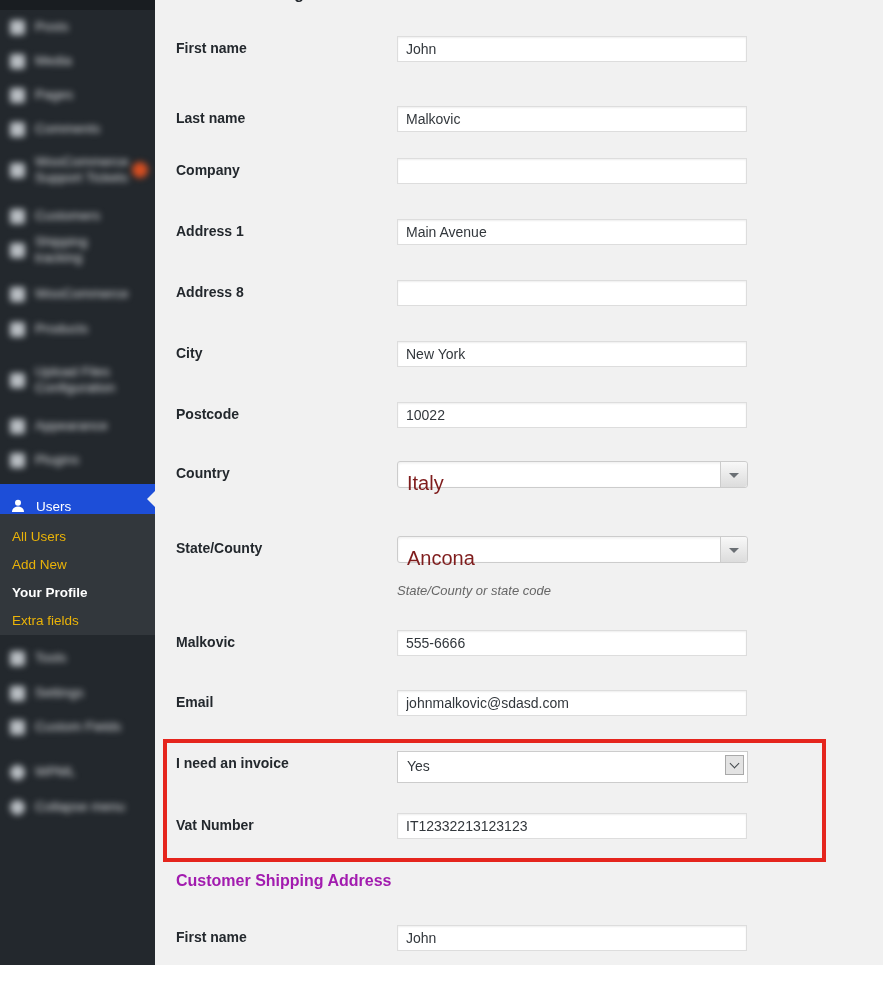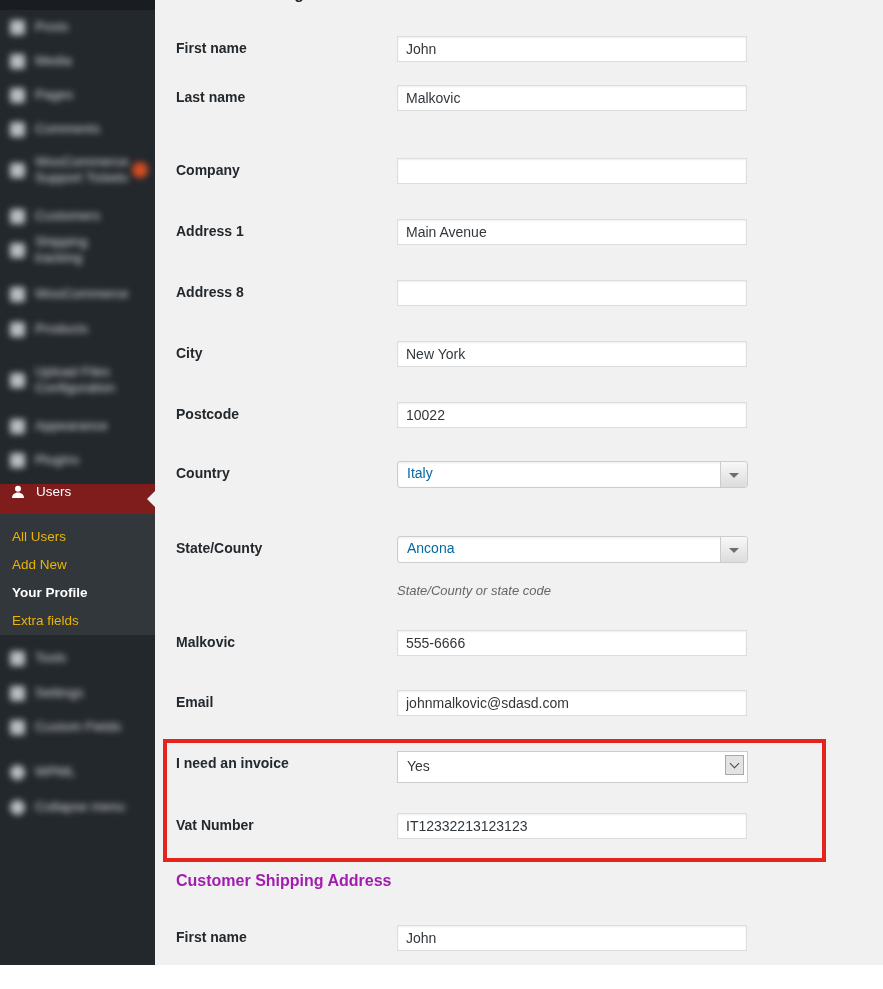--- a/index.html
+++ b/index.html
@@ -10,22 +10,22 @@
   .sidebar{position:absolute;left:0;top:0;width:155px;height:965px;background:#23282d;}
   .top-strip{position:absolute;left:0;top:0;width:155px;height:10px;background:#191d21;}
   .menu-item{position:absolute;left:0;width:155px;display:flex;align-items:center;
              padding-left:10px;box-sizing:border-box;color:#dcdee1;font-size:13.5px;cursor:pointer;}
   .menu-item .label{margin-left:10px;line-height:16px;max-width:100px;}
   .blurred{filter:blur(3px);}
   .icon-blob{width:15px;height:15px;background:#b9bec3;border-radius:3px;flex:0 0 15px;}
   .icon-round{border-radius:50%;}
   .menu-badge{position:absolute;right:7px;top:50%;margin-top:-8px;width:16px;height:16px;
               border-radius:50%;background:#d54e21;}
-  .users-item{position:absolute;top:484px;left:0;width:155px;height:30px;background:#7f1d1d;
-              color:#fff;display:flex;align-items:flex-start;padding-left:10px;box-sizing:border-box;
+  .users-item{position:absolute;top:484px;left:0;width:155px;height:30px;background:#1d4ed8;
+              color:#fff;display:flex;align-items:flex-end;padding-left:10px;box-sizing:border-box;
               font-size:13.5px;cursor:pointer;}
   .users-item .label{margin-left:10px;}
   .users-arrow{position:absolute;right:0;top:7px;width:0;height:0;
                border:8px solid transparent;border-right:8px solid #f1f1f1;border-left:none;}
   .submenu{position:absolute;top:514px;left:0;width:155px;height:121px;background:#32373c;
            padding-top:9px;box-sizing:border-box;}
   .submenu-item{height:28px;line-height:28px;padding-left:12px;font-size:13.5px;color:#eab308;cursor:pointer;}
   .submenu-item.active{color:#fff;font-weight:700;}
 
   
@@ -33,21 +33,21 @@
   .billing-heading{position:absolute;left:21px;top:-15px;font-size:16px;font-weight:700;color:#23282d;}
   .shipping-heading{position:absolute;left:21px;top:872px;font-size:16px;font-weight:700;color:#a21caf;}
   .form-row{position:absolute;left:0;width:728px;height:30px;}
   .field-label{position:absolute;left:21px;top:4px;font-size:14px;font-weight:600;color:#23282d;}
   .wp-input{position:absolute;left:242px;top:0;width:350px;height:26px;box-sizing:border-box;
             border:1px solid #ddd;background:#fff;color:#32373c;font:14px "Liberation Sans",sans-serif;
             padding:0 8px;box-shadow:inset 0 1px 2px rgba(0,0,0,.07);outline:none;border-radius:0;}
   .sel2{position:absolute;left:242px;top:0;width:351px;height:27px;box-sizing:border-box;
         border:1px solid #ccc;border-radius:3px;background:#fff;cursor:pointer;
         box-shadow:inset 0 1px 3px rgba(0,0,0,.08);}
-  .sel2-text{position:absolute;left:9px;top:3px;font-size:14px;color:#0369a1;}
+  .sel2-text{position:absolute;left:9px;top:10px;font-size:20px;color:#7f1d1d;}
   .sel2-btn{position:absolute;right:0;top:0;width:27px;height:100%;box-sizing:border-box;
             background:linear-gradient(#f8f8f8,#dcdcdc);border-left:1px solid #ccc;
             border-radius:0 3px 3px 0;}
   .sel2-arrow{position:absolute;left:8px;top:11px;width:0;height:0;
               border-left:5px solid transparent;border-right:5px solid transparent;
               border-top:5px solid #6a6f74;}
   .nsel{position:absolute;left:242px;top:0;width:351px;height:32px;box-sizing:border-box;
         border:1px solid #ccc;background:#fff;cursor:pointer;}
   .nsel-text{position:absolute;left:9px;top:6px;font-size:14px;color:#32373c;}
   .nsel-btn{position:absolute;right:3px;top:3px;width:19px;height:20px;box-sizing:border-box;
@@ -155,21 +155,21 @@
       </div>
   </div>
 
   <div class="content">
     <div class="billing-heading">Customer Billing Address</div>
     <div id="billing-rows">
         <div class="form-row" style="top: 36px;">
           <div class="field-label">First name</div>
           <input class="wp-input" type="text" value="John" style="">
         </div>
-        <div class="form-row" style="top: 85px;">
+        <div class="form-row" style="top: 106px;">
           <div class="field-label">Last name</div>
           <input class="wp-input" type="text" value="Malkovic" style="">
         </div>
         <div class="form-row" style="top: 158px;">
           <div class="field-label">Company</div>
           <input class="wp-input" type="text" value="" style="">
         </div>
         <div class="form-row" style="top: 219px;">
           <div class="field-label">Address 1</div>
           <input class="wp-input" type="text" value="Main Avenue" style="">

